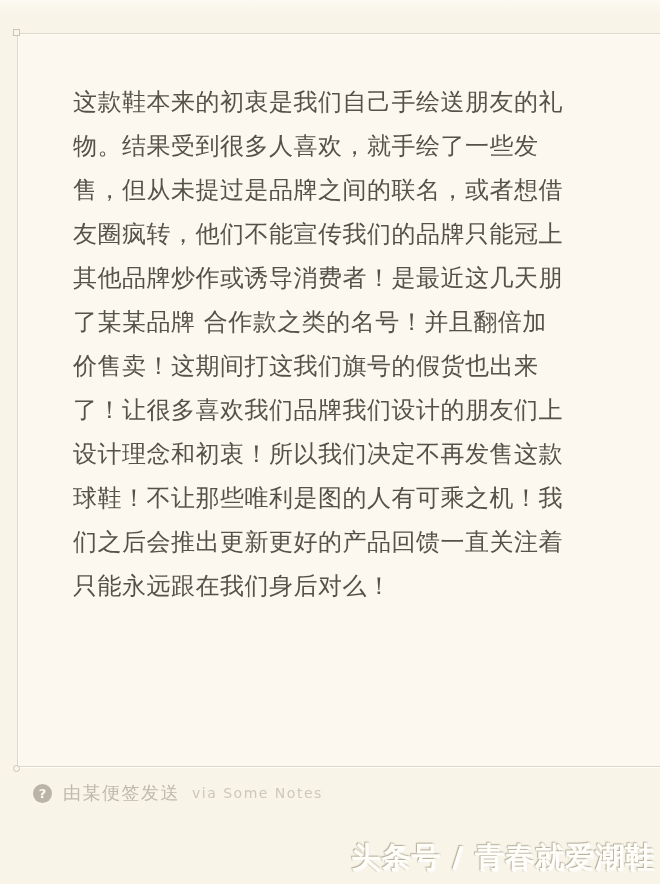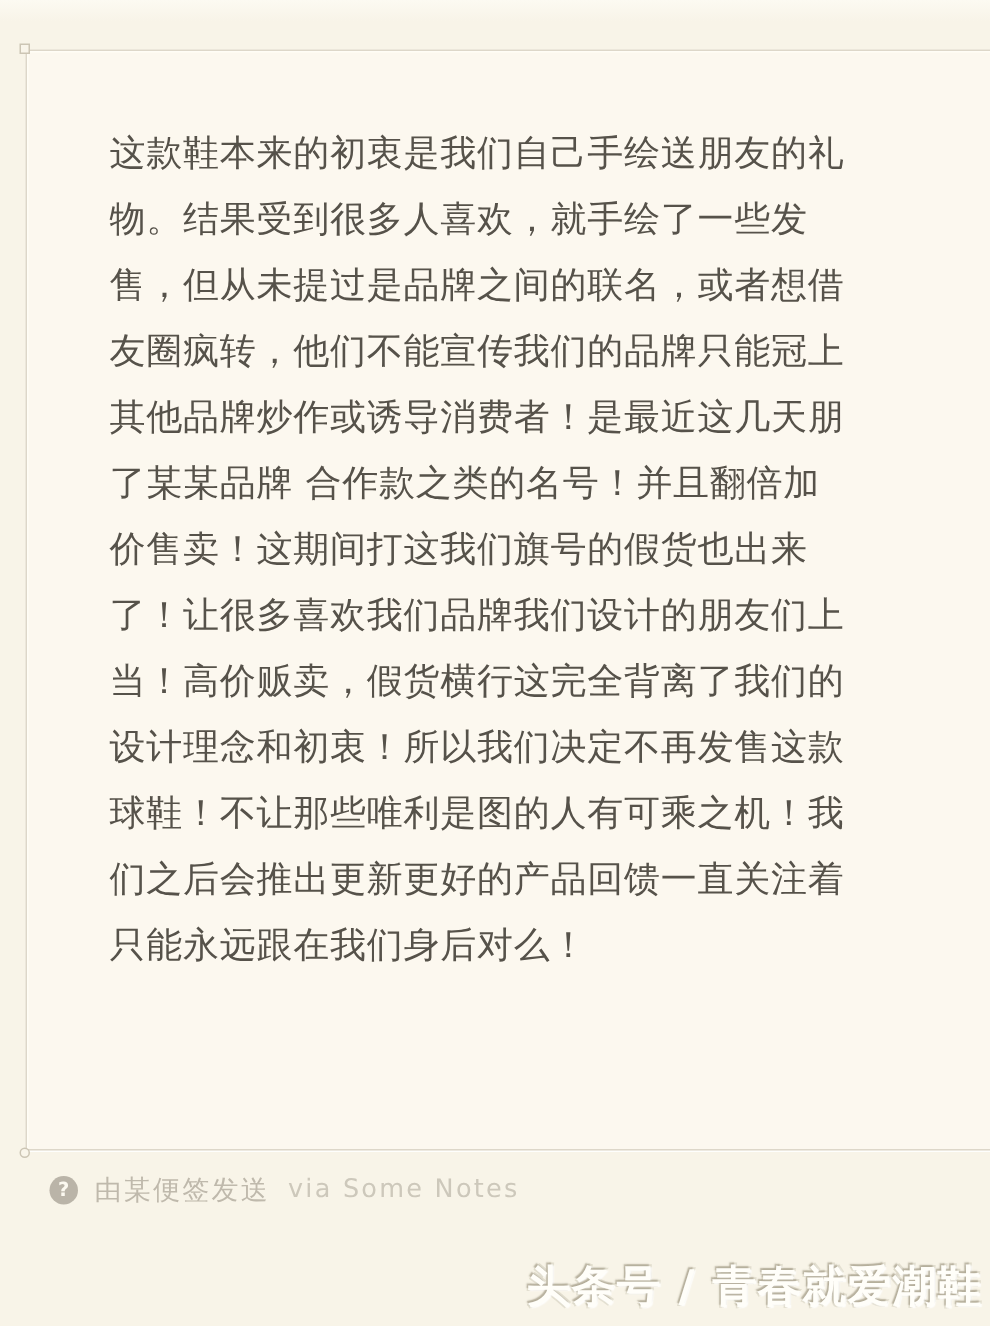--- a/index.html
+++ b/index.html
@@ -59,21 +59,21 @@
   }
   .sender-cn {
     margin-left: 11px;
     color: #bfb9ac;
     font-size: 18px;
     letter-spacing: 1.5px;
   }
   .sender-en {
     margin-left: 12px;
     color: #cdc8bb;
-    font-size: 17px;
+    font-size: 14px;
     letter-spacing: 1.5px;
   }
   .watermark {
     position: absolute;
     right: 5px; top: 838px;
     font-size: 29px;
     font-weight: bold;
     letter-spacing: 1px;
     color: #fffef9;
     text-shadow:
@@ -98,21 +98,20 @@
 
     <div class="note-text">
       <div class="text-line">这款鞋本来的初衷是我们自己手绘送朋友的礼</div>
       <div class="text-line">物。结果受到很多人喜欢，就手绘了一些发</div>
       <div class="text-line">售，但从未提过是品牌之间的联名，或者想借</div>
       <div class="text-line">友圈疯转，他们不能宣传我们的品牌只能冠上</div>
       <div class="text-line">其他品牌炒作或诱导消费者！是最近这几天朋</div>
       <div class="text-line">了某某品牌 合作款之类的名号！并且翻倍加</div>
       <div class="text-line">价售卖！这期间打这我们旗号的假货也出来</div>
       <div class="text-line">了！让很多喜欢我们品牌我们设计的朋友们上</div>
-      <div class="text-line">当！高价贩卖，假货横行这完全背离了我们的</div>
       <div class="text-line">设计理念和初衷！所以我们决定不再发售这款</div>
       <div class="text-line">球鞋！不让那些唯利是图的人有可乘之机！我</div>
       <div class="text-line">们之后会推出更新更好的产品回馈一直关注着</div>
       <div class="text-line">只能永远跟在我们身后对么！</div>
     </div>
   </div>
 
   <div class="footer">
     <span class="footer-icon">?</span>
     <span class="sender-cn">由某便签发送</span>

